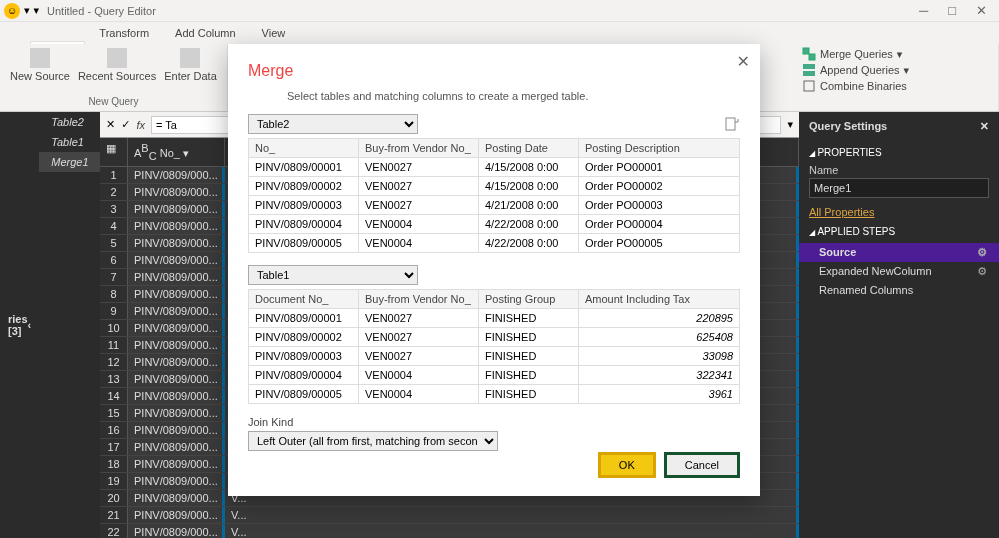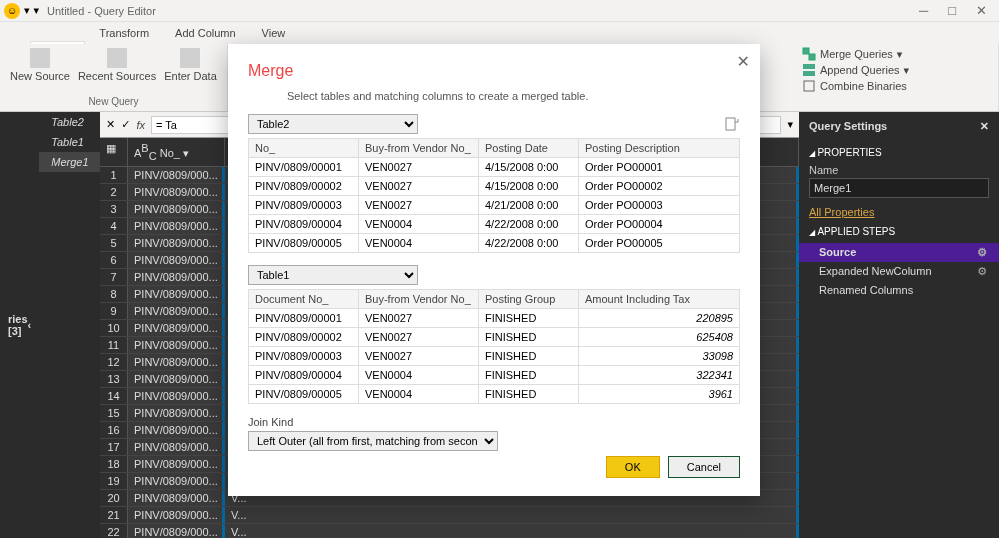--- a/index.html
+++ b/index.html
@@ -68,21 +68,21 @@
 .modal .selrow { display:flex; align-items:center; gap:6px; margin-bottom:4px;}
 .modal select { width:170px; padding:2px 4px; border:1px solid #aaa; font-size:11px;}
 .modal .ticon { margin-left:auto; width:16px; height:16px; color:#888;}
 .modal table { border-collapse:collapse; width:100%; margin-bottom:12px; table-layout:fixed;}
 .modal th, .modal td { border:1px solid #ddd; padding:3px 6px; text-align:left; font-size:11px; white-space:nowrap; overflow:hidden;}
 .modal th { background:#f4f4f4; font-weight:400; color:#444;}
 .modal td.r { text-align:right; font-style:italic;}
 .modal .jklabel { color:#444; margin-bottom:3px;}
 .modal .jk { width:250px; padding:2px 4px; border:1px solid #aaa;}
 .modal .btns { margin-top:auto; display:flex; justify-content:flex-end; gap:8px;}
-.modal .btns button { padding:4px 18px; border:1px solid #14532d; cursor:pointer; font-size:11px;}
+.modal .btns button { padding:4px 18px; border:3px solid #14532d; cursor:pointer; font-size:11px;}
 .modal .btns .ok { background:#f2c811; border-color:#d9a400;}
 .modal .btns .cancel { background:#eee;}
 
 svg { display:block; }
 </style>
 </head>
 <body>
 
 <div class="titlebar">
   <div class="emoji">☺</div>

